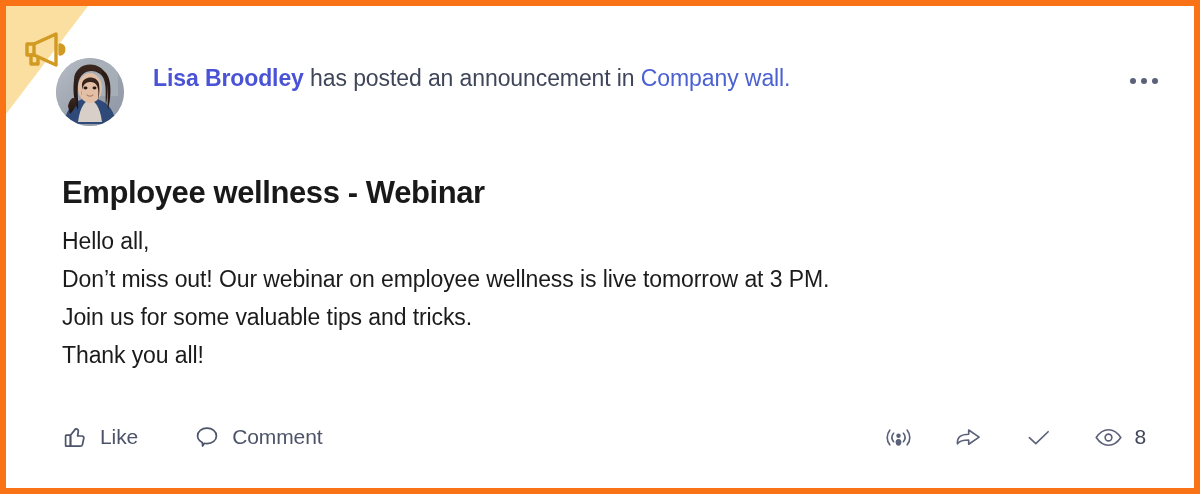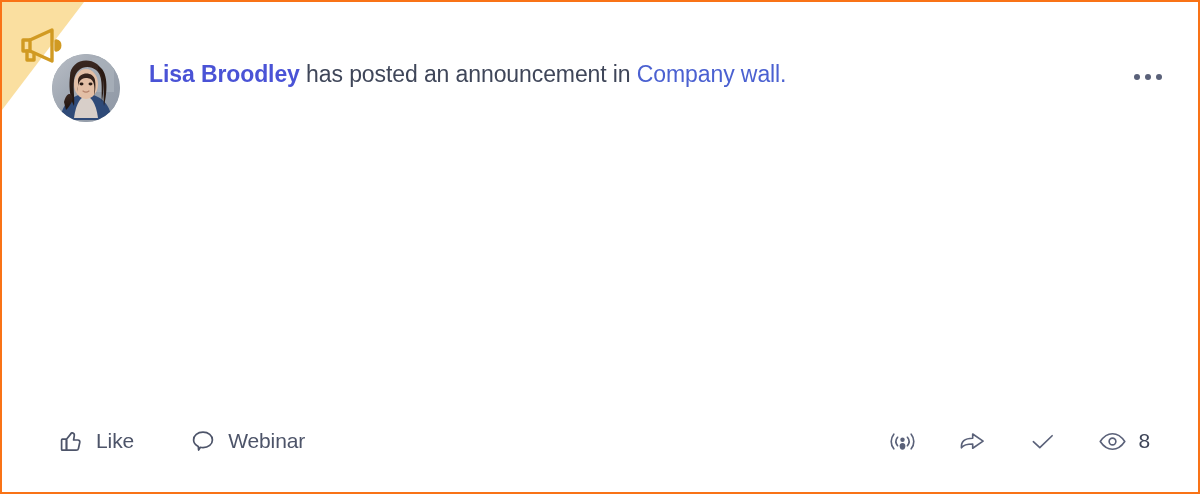--- a/index.html
+++ b/index.html
@@ -7,21 +7,21 @@
     width:1200px;height:494px;
     background:#ffffff;
     font-family:"Liberation Sans", sans-serif;
     -webkit-font-smoothing:antialiased;
   }
   .card{
     position:relative;
     width:1200px;height:494px;
     box-sizing:border-box;
     background:#ffffff;
-    border:2px solid #f97316;
+    border:6px solid #f97316;
     overflow:hidden;
   }
   
   .corner-triangle{
     position:absolute;top:0;left:0;
     width:0;height:0;
     border-top:108px solid #fadfa0;
     border-right:82px solid transparent;
     pointer-events:none;
   }
@@ -203,41 +203,48 @@
       <div class="header-line"><span class="author-link">Lisa Broodley</span><span> has posted an announcement in </span><span class="wall-link">Company wall</span><span class="wall-link">.</span></div>
     </div>
 
     <div class="more-menu">
       <span class="dot"></span>
       <span class="dot"></span>
       <span class="dot"></span>
     </div>
   </div>
 
+  <div class="post-body">
+    <div class="post-title">Employee wellness - Webinar</div>
+    <div class="post-line">Hello all,</div>
+    <div class="post-line">Don’t miss out! Our webinar on employee wellness is live tomorrow at 3 PM.</div>
+    <div class="post-line">Join us for some valuable tips and tricks.</div>
+    <div class="post-line">Thank you all!</div>
+  </div>
 
   <div class="post-footer">
     <div class="footer-left">
 
       <div class="action-btn">
         <span>
           <svg viewBox="0 0 26 26" width="26" height="26" fill="none" stroke="#4d5469" stroke-width="1.7" stroke-linejoin="round" stroke-linecap="round">
             <path d="M8.5 11.2 L8.5 22.2 L18.2 22.2 C19.4 22.2 20.3 21.4 20.5 20.3 L21.8 14.2 C22 13 21.1 12 19.9 12 L15.6 12 L16.3 7.6 C16.5 6.2 15.6 5 14.3 4.8 C13.7 4.7 13.2 5 13 5.6 Z"></path>
             <rect x="3.6" y="11.2" width="4.9" height="11" rx="0.8"></rect>
           </svg>
         </span>
         <span class="label">Like</span>
       </div>
 
       <div class="action-btn">
         <span>
           <svg viewBox="0 0 26 26" width="26" height="26" fill="none" stroke="#4d5469" stroke-width="1.7" stroke-linejoin="round" stroke-linecap="round">
             <path d="M13 4.2 C18.4 4.2 22.4 7.5 22.4 11.9 C22.4 16.3 18.4 19.6 13 19.6 C12.1 19.6 11.2 19.5 10.4 19.3 L8.6 22 L8.3 18.4 C5.6 17 3.6 14.6 3.6 11.9 C3.6 7.5 7.6 4.2 13 4.2 Z"></path>
           </svg>
         </span>
-        <span class="label">Webinar</span>
+        <span class="label">Comment</span>
       </div>
     </div>
 
     <div class="footer-right">
 
       <div class="icon-btn">
         <span>
           <svg viewBox="0 0 28 28" width="27" height="27" fill="none" stroke="#5a6179" stroke-width="1.7" stroke-linecap="round">
             <path d="M5.0 21.6 A12 12 0 0 1 5.0 6.4"></path>
             <path d="M23.0 6.4 A12 12 0 0 1 23.0 21.6"></path>

